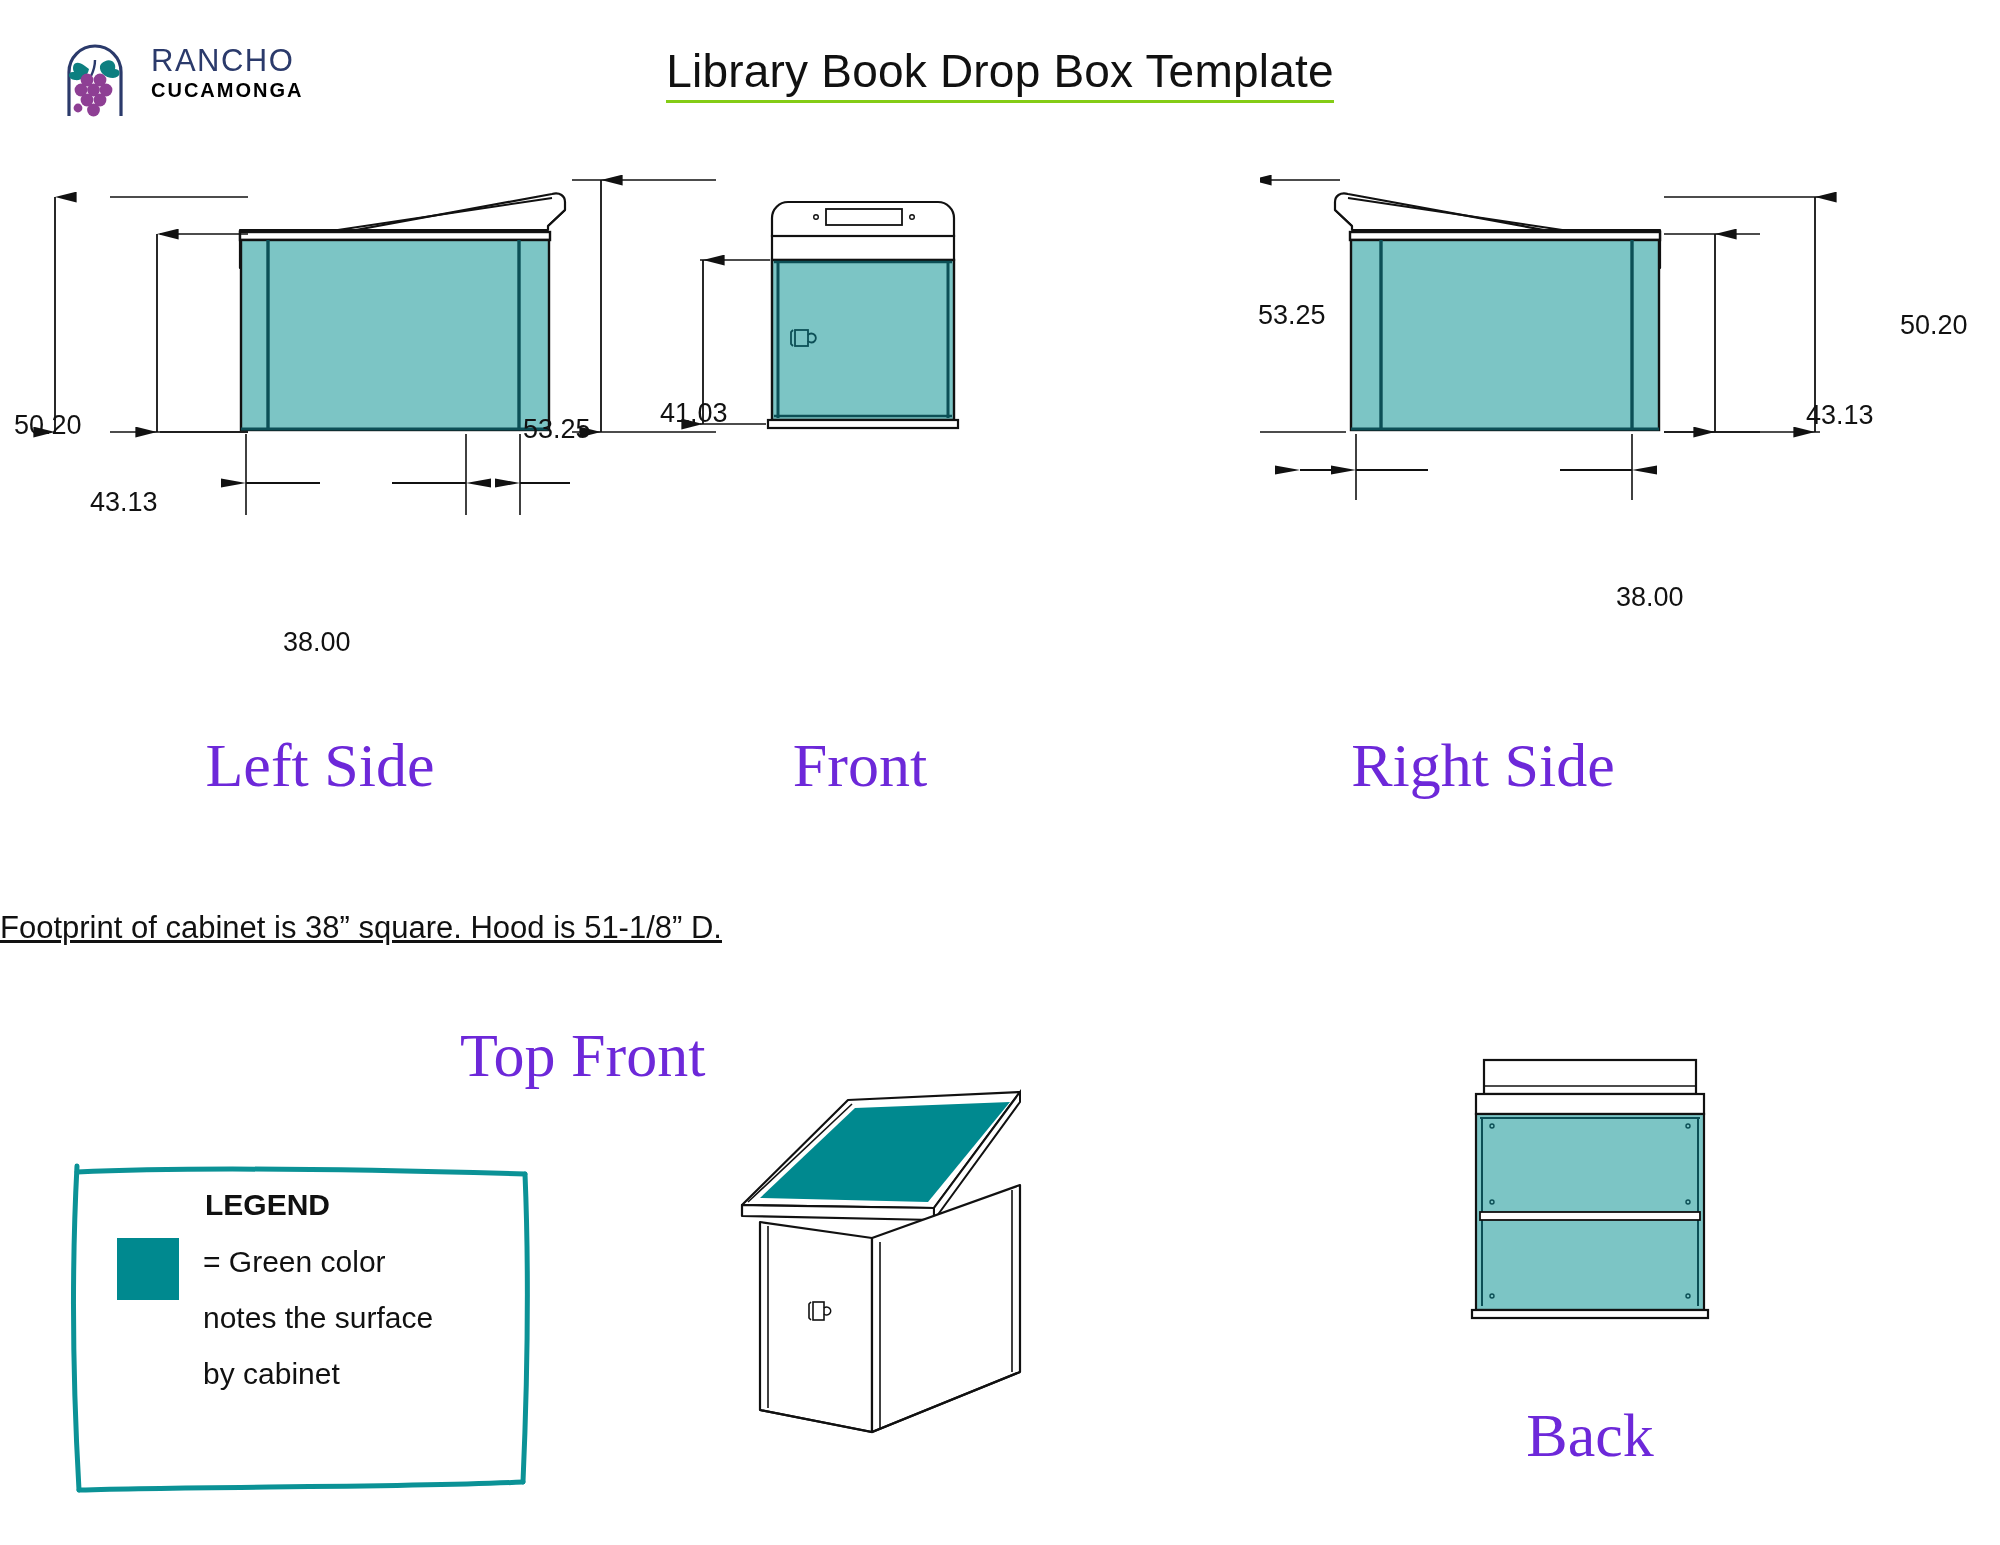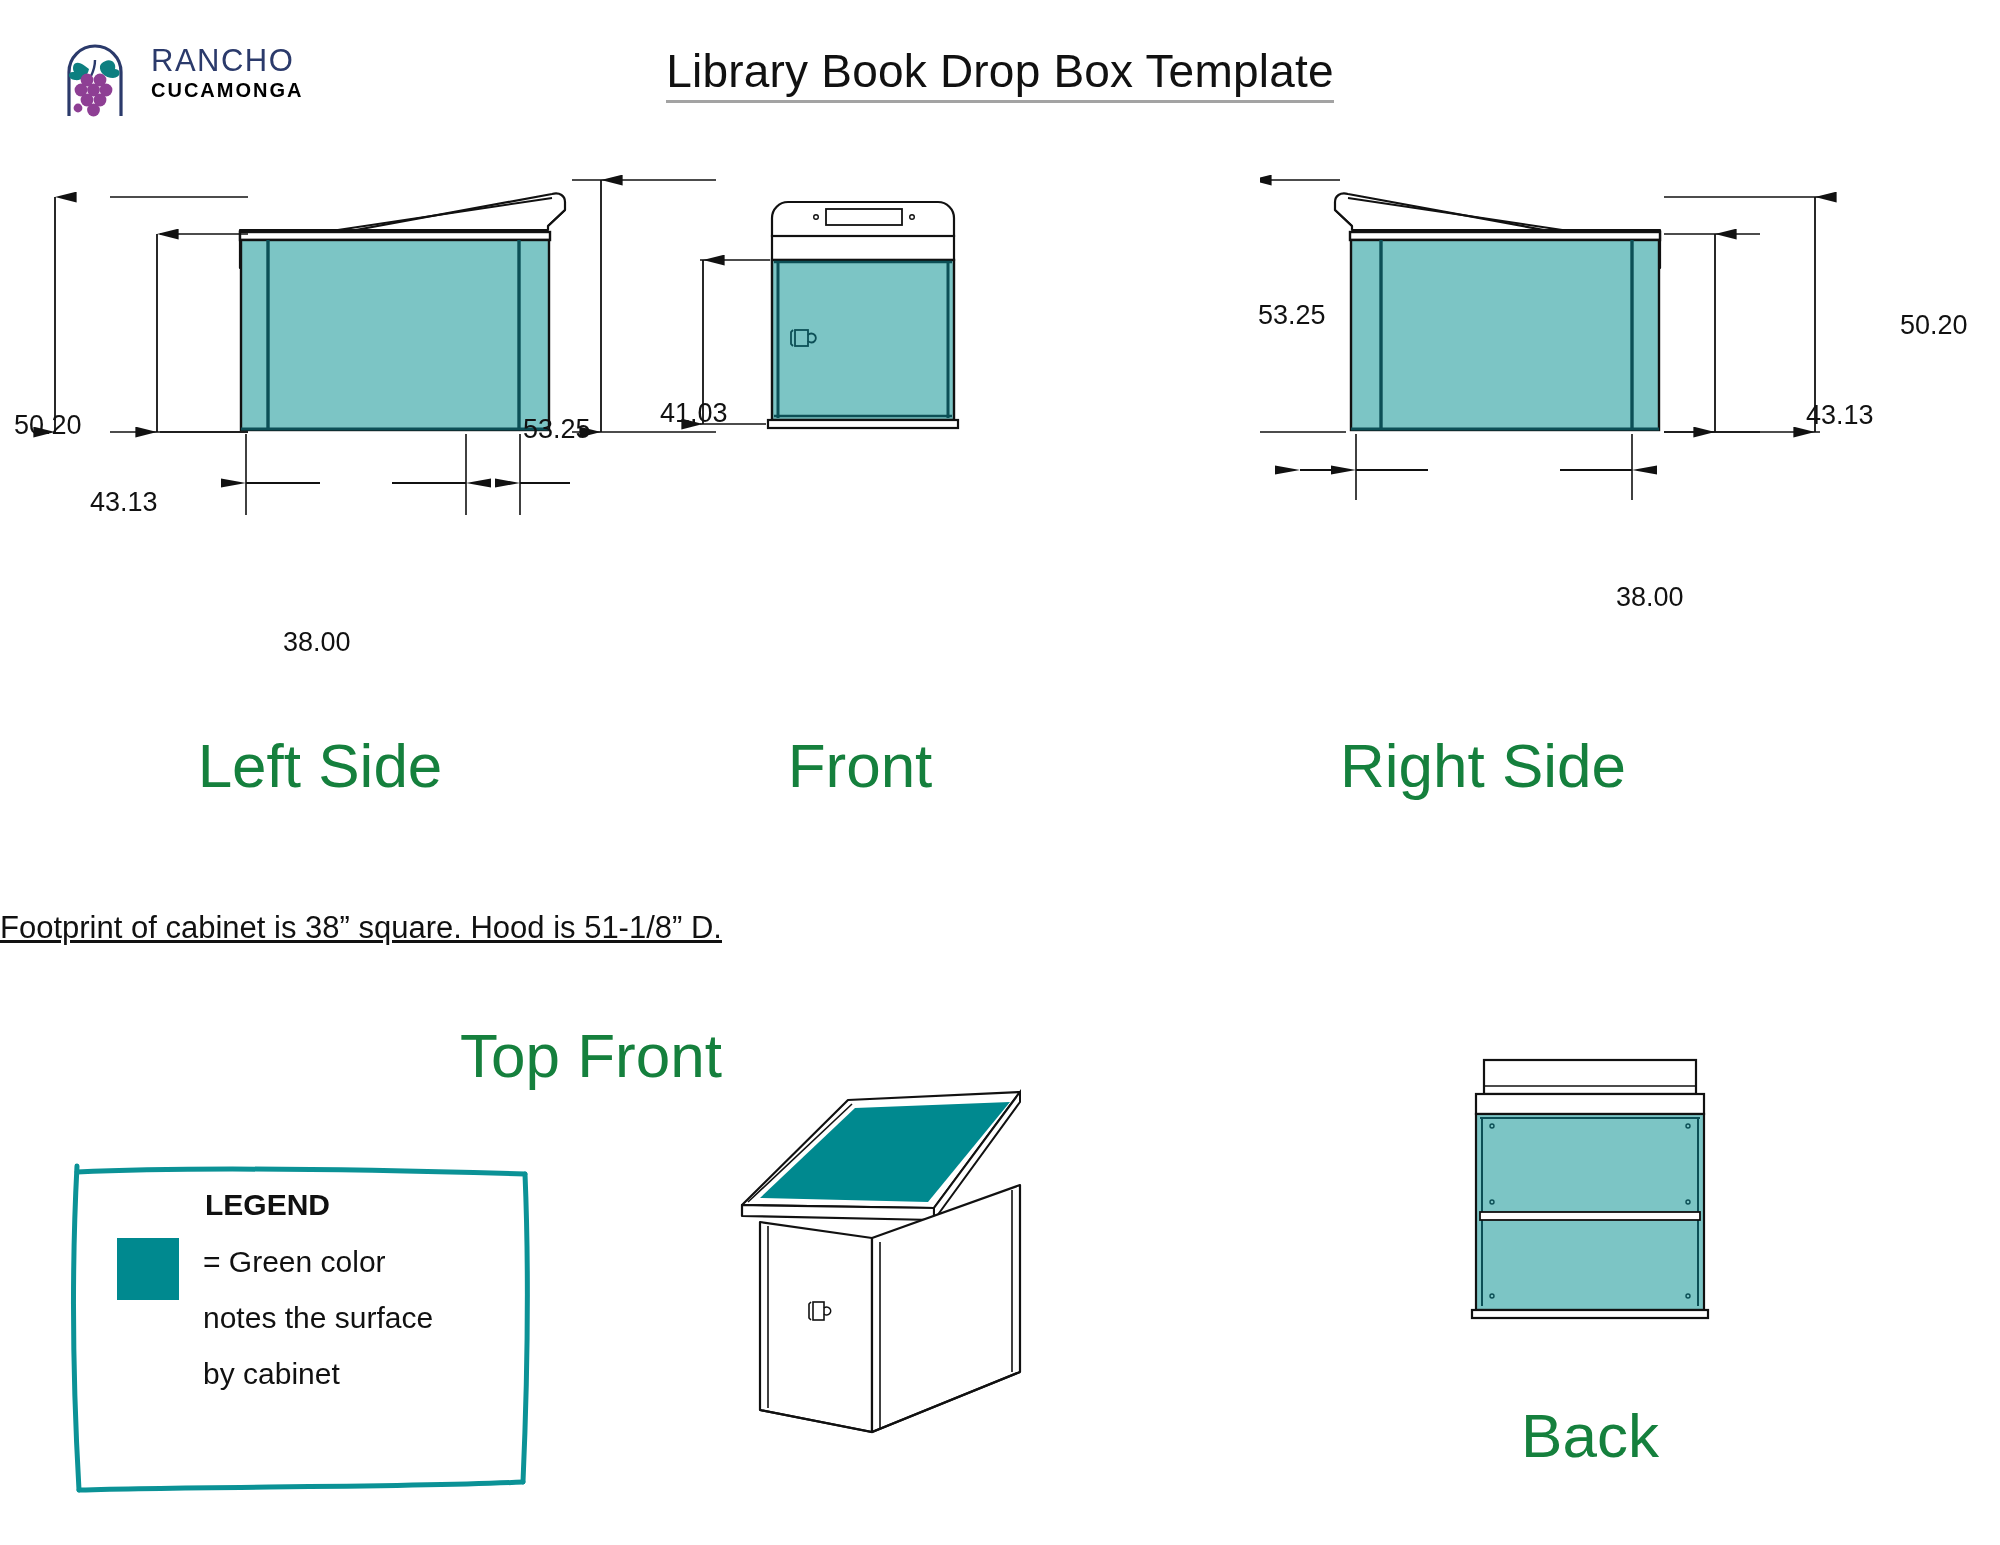--- a/index.html
+++ b/index.html
@@ -27,31 +27,31 @@
     font-family: "Liberation Sans", sans-serif; line-height: 24px;
   }
 
   
   #page-title {
     left: 0; top: 44px; width: 2000px; text-align: center;
     font-size: 46px; color: #111; letter-spacing: .2px;
     font-family: "Liberation Sans", sans-serif;
   }
   #page-title span {
-    border-bottom: 3px solid #a3a3a3; padding-bottom: 3px;
+    border-bottom: 3px solid #84cc16; padding-bottom: 3px;
   }
 
   
   .dimtext {
     font-size: 27px; color: #111; font-family: "Liberation Sans", sans-serif;
     white-space: nowrap;
     text-align: right;
   }
   .viewlabel {
-    font-size: 62px; color: #15803d; font-family: Liberation Sans, sans-serif;
+    font-size: 62px; color: #6d28d9; font-family: Liberation Serif, serif;
     white-space: nowrap; text-align: center;
   }
   .note {
     font-size: 31px; color: #111; font-family: "Liberation Sans", sans-serif;
     white-space: nowrap; text-decoration: underline;
   }
 
   
   #legend { left: 55px; top: 1160px; width: 490px; height: 345px; }
   #legend .legend-title {

